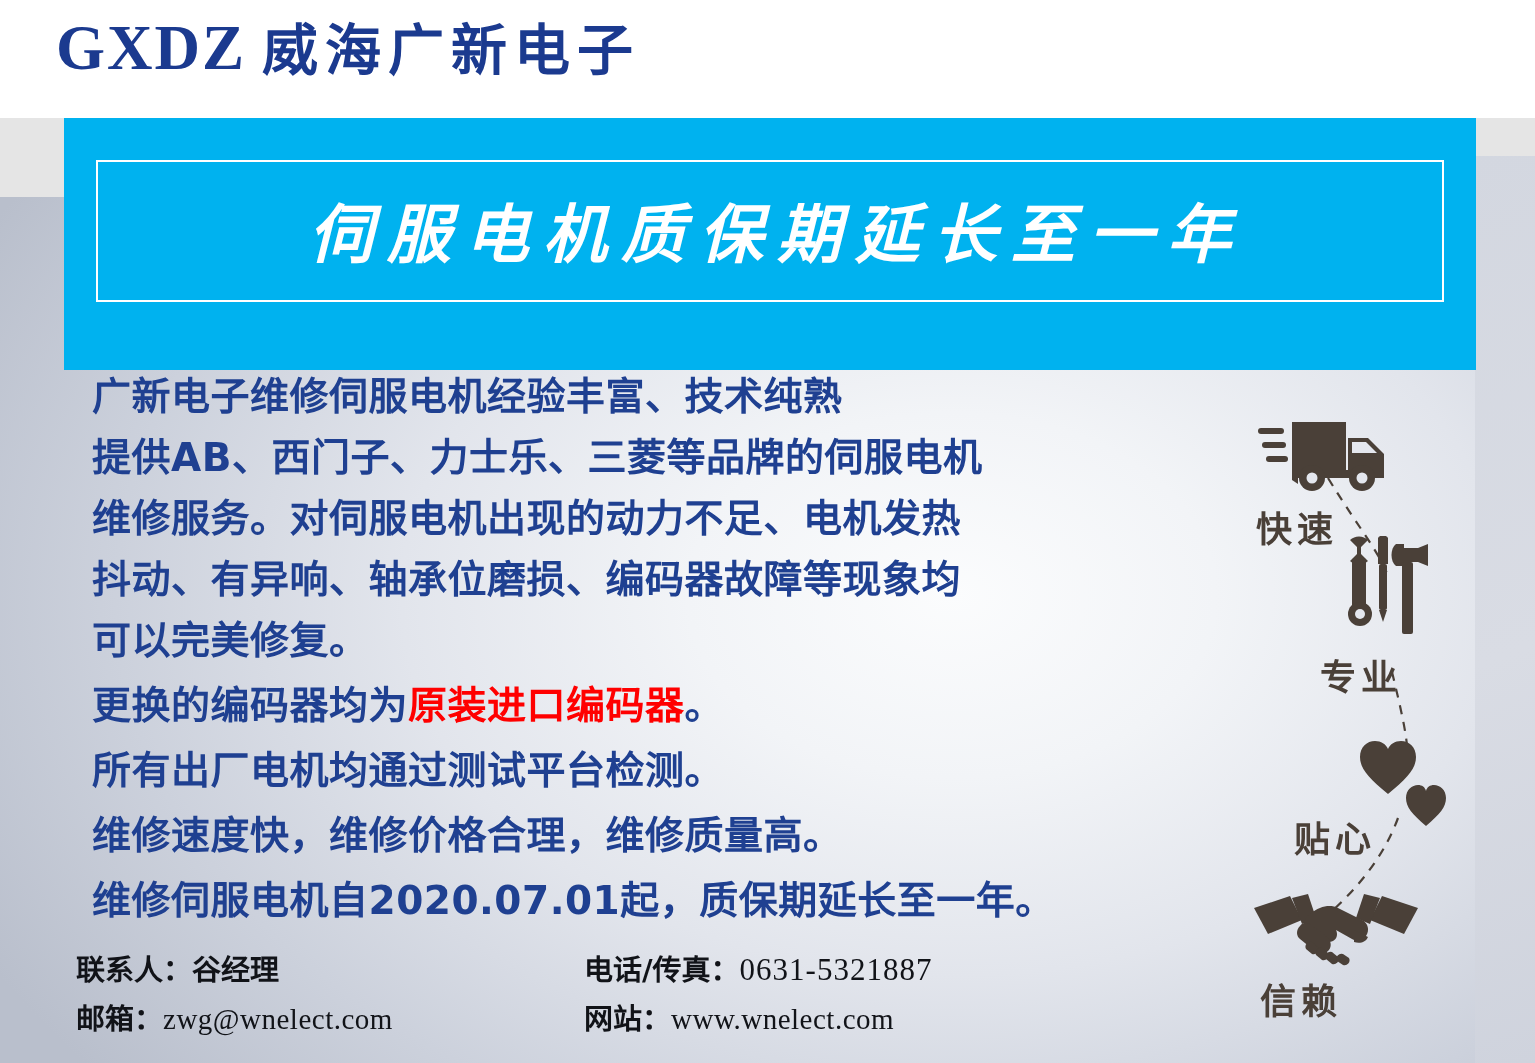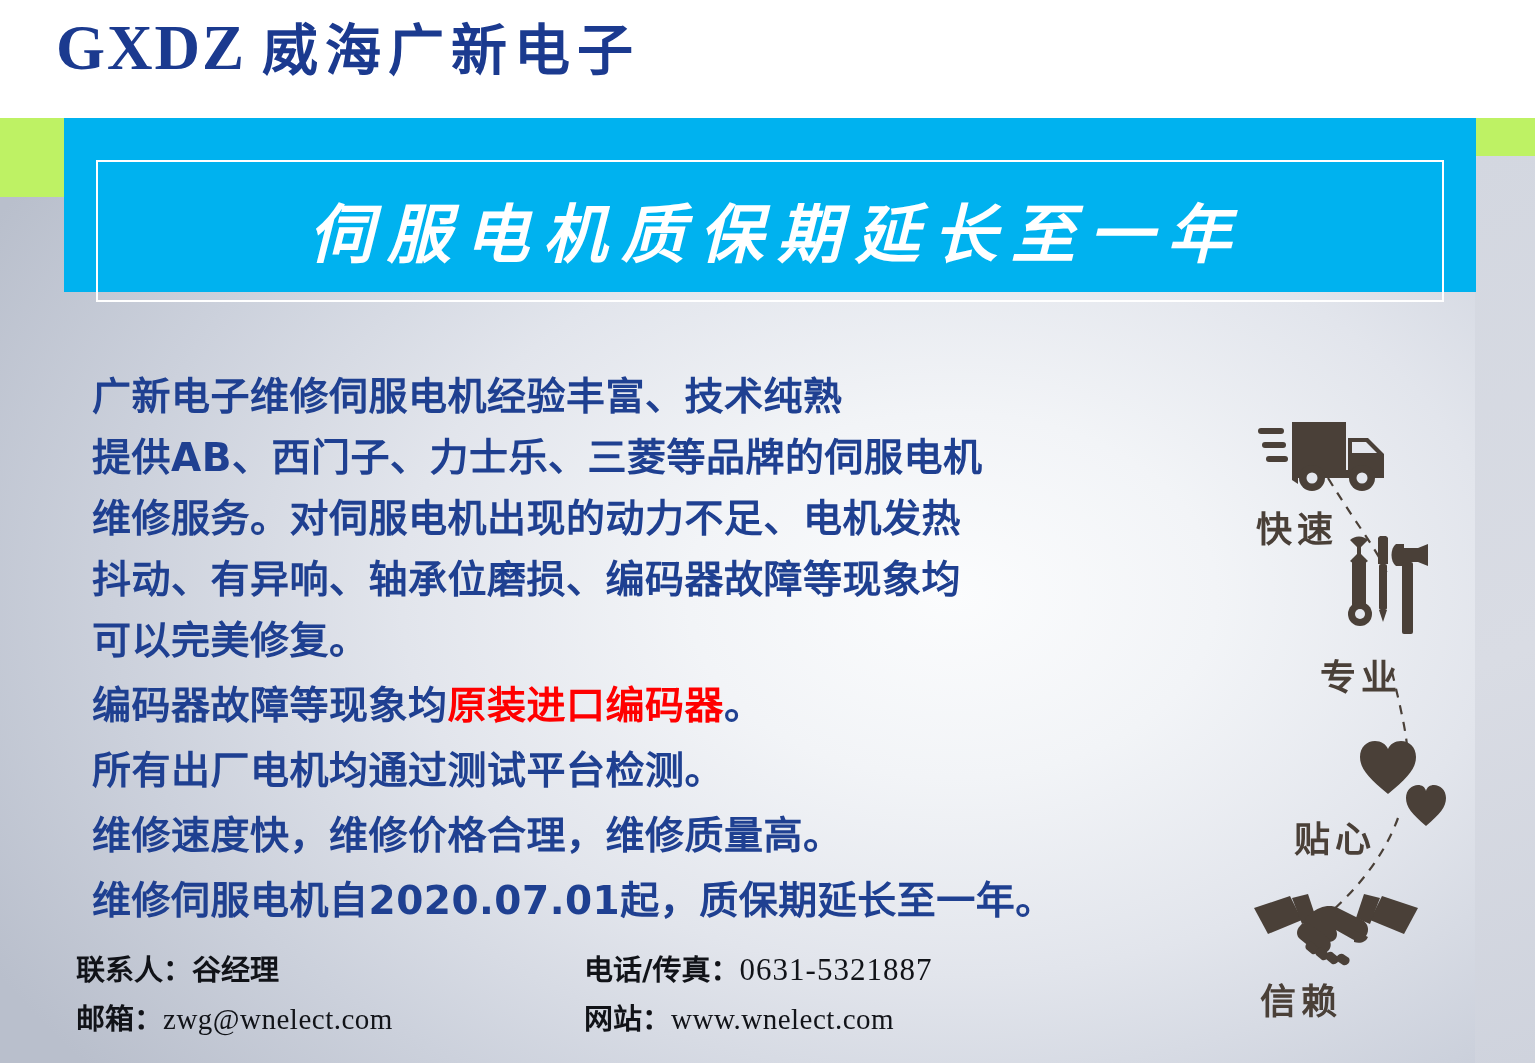--- a/index.html
+++ b/index.html
@@ -6,21 +6,21 @@
   html,body{margin:0;padding:0;}
   body{
     width:1535px;height:1063px;
     font-family:"Liberation Sans","DejaVu Sans",sans-serif;
     background:#ffffff;
     overflow:hidden;
   }
   #poster{
     position:relative;
     width:1535px;height:1063px;
-    background:#bef264;
+    background:#e5e5e5;
     overflow:hidden;
   }
 
   
   .bg-panel{
     position:absolute;
     left:0;top:197px;
     width:1535px;height:866px;
     background:
       radial-gradient(ellipse 1100px 760px at 62% 46%,
@@ -57,21 +57,21 @@
     font-size:56px;
     letter-spacing:7px;
     color:#1b3a8f;
     line-height:1.1;
   }
 
   
   .banner{
     position:absolute;
     left:64px;top:118px;
-    width:1412px;height:174px;
+    width:1412px;height:252px;
     background:#00b2ef;
   }
   .banner-frame{
     position:absolute;
     left:32px;top:42px;
     width:1348px;height:142px;
     border:2px solid #ffffff;
     box-sizing:border-box;
   }
   .banner-title{
@@ -190,21 +190,21 @@
     <div class="banner-title">伺服电机质保期延长至一年</div>
   </div>
 
   <div class="body-copy">
     <p class="para block1">广新电子维修伺服电机经验丰富、技术纯熟</p>
     <p class="para block1">提供AB、西门子、力士乐、三菱等品牌的伺服电机</p>
     <p class="para block1">维修服务。对伺服电机出现的动力不足、电机发热</p>
     <p class="para block1">抖动、有异响、轴承位磨损、编码器故障等现象均</p>
     <p class="para block1">可以完美修复。</p>
 
-    <p class="para single"><span>编码器故障等现象均</span><span class="hl-red">原装进口编码器</span><span>。</span></p>
+    <p class="para single"><span>更换的编码器均为</span><span class="hl-red">原装进口编码器</span><span>。</span></p>
 
     <p class="para single">所有出厂电机均通过测试平台检测。</p>
     <p class="para single">维修速度快，维修价格合理，维修质量高。</p>
     <p class="para single">维修伺服电机自2020.07.01起，质保期延长至一年。</p>
   </div>
 
   <div class="contact">
     <div class="contact-row">
       <span class="col-a"><span class="c-label">联系人：</span><span class="c-label">谷经理</span></span>
       <span class="col-b"><span class="c-label">电话/传真：</span><span class="c-value-serif-lg">0631-5321887</span></span>

